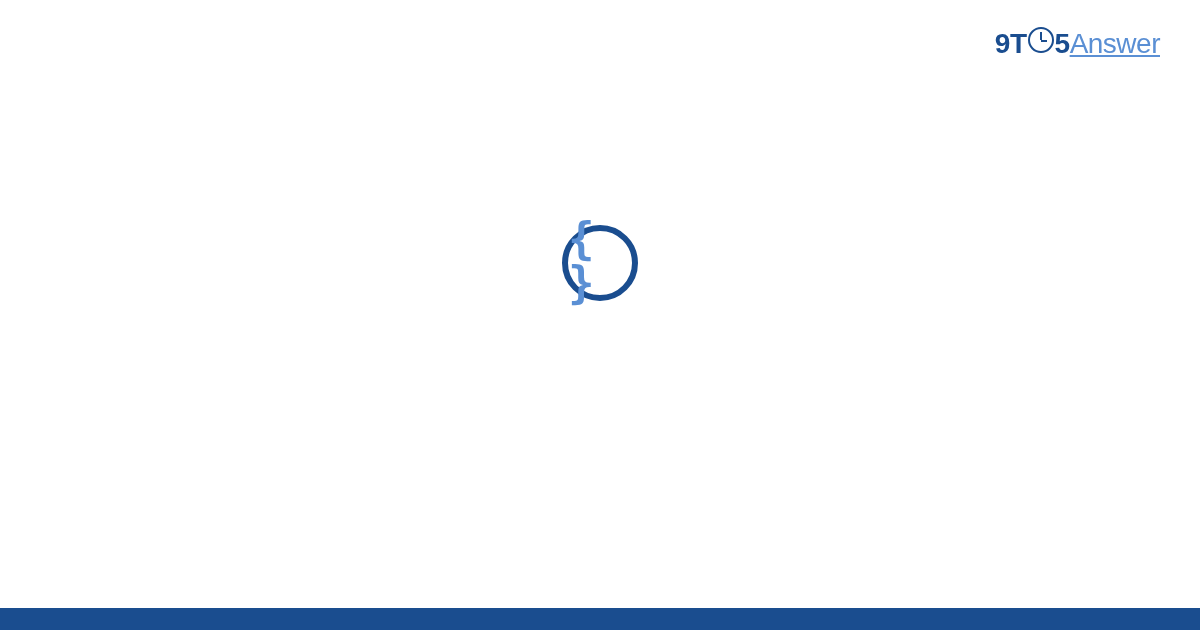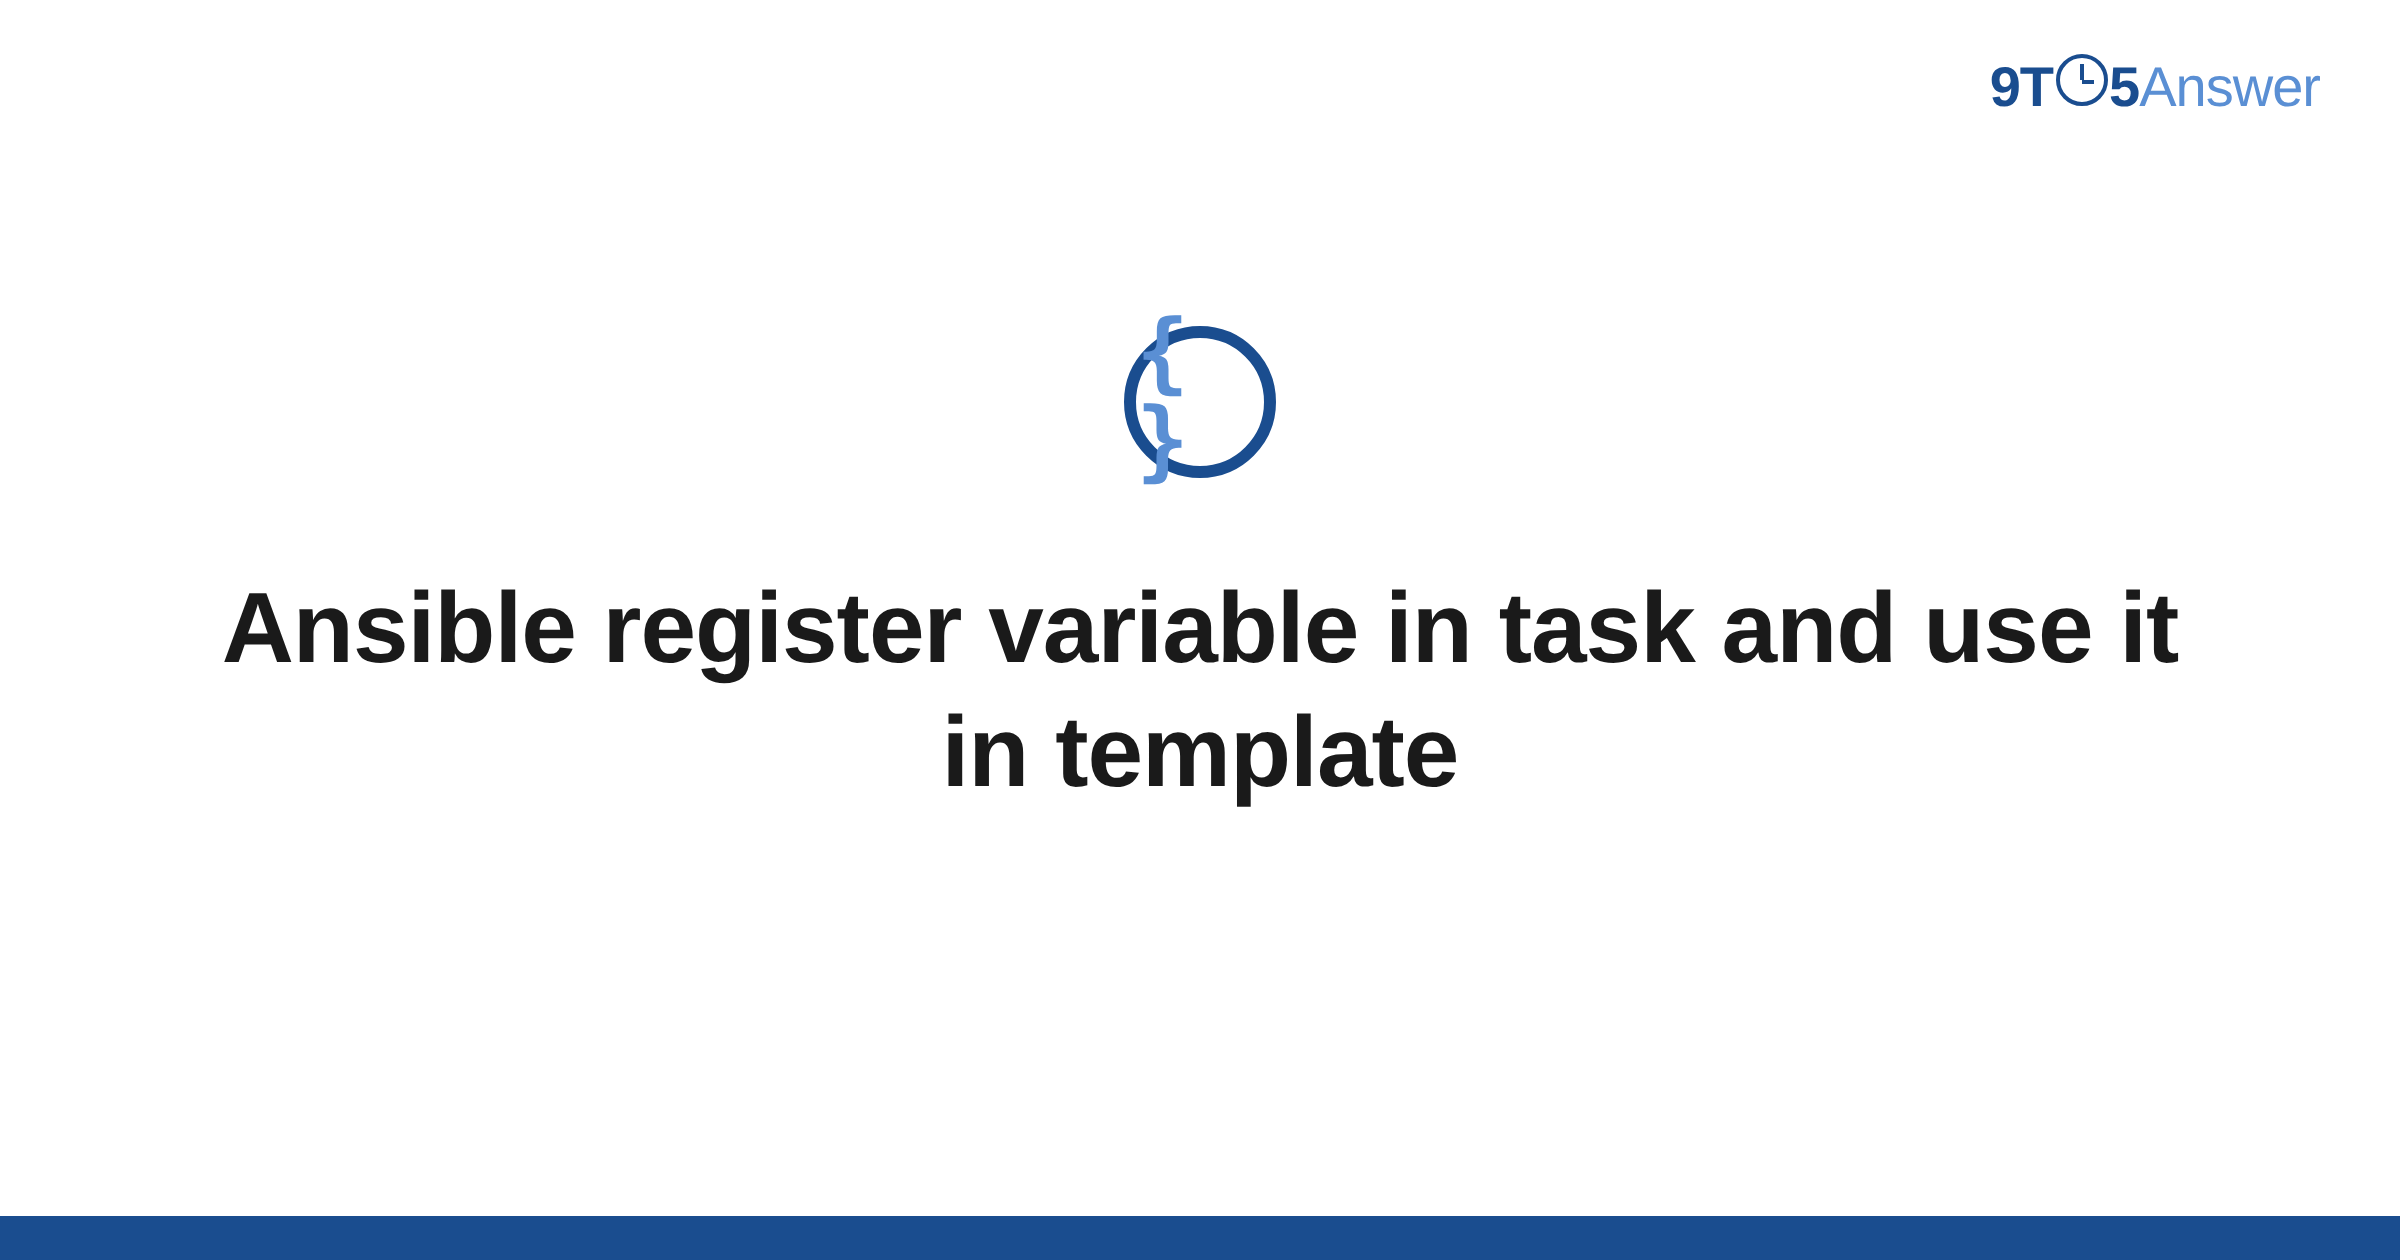--- a/index.html
+++ b/index.html
@@ -58,20 +58,21 @@
       background: #1a4d8f;
       top: 11px;
       left: 50%;
     }
     .logo-5 {
       color: #1a4d8f;
     }
     .logo-answer {
       color: #5a8fd4;
       font-weight: 500;
+      text-decoration: underline;
     }
     .content-wrapper {
       position: absolute;
       top: 0;
       left: 0;
       right: 0;
       bottom: 0;
       display: flex;
       flex-direction: column;
       align-items: center;
@@ -124,16 +125,15 @@
   <span class="logo-9t">9T</span>
   <span class="logo-clock"></span>
   <span class="logo-5">5</span>
   <span class="logo-answer">Answer</span>
 </div>
 
 <div class="content-wrapper">
   <div class="category-icon">
     <span class="braces">{ }</span>
   </div>
-  <h1 class="title">Ansible register variable in task and use it in template</h1>
 </div>
 
 <div class="footer-bar"></div>
 
 </body></html>

